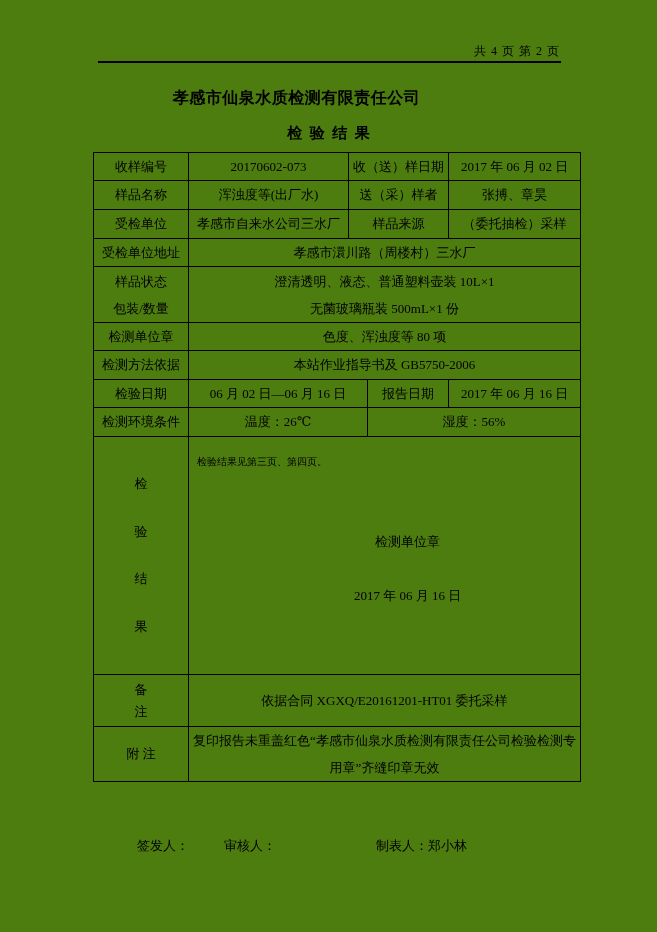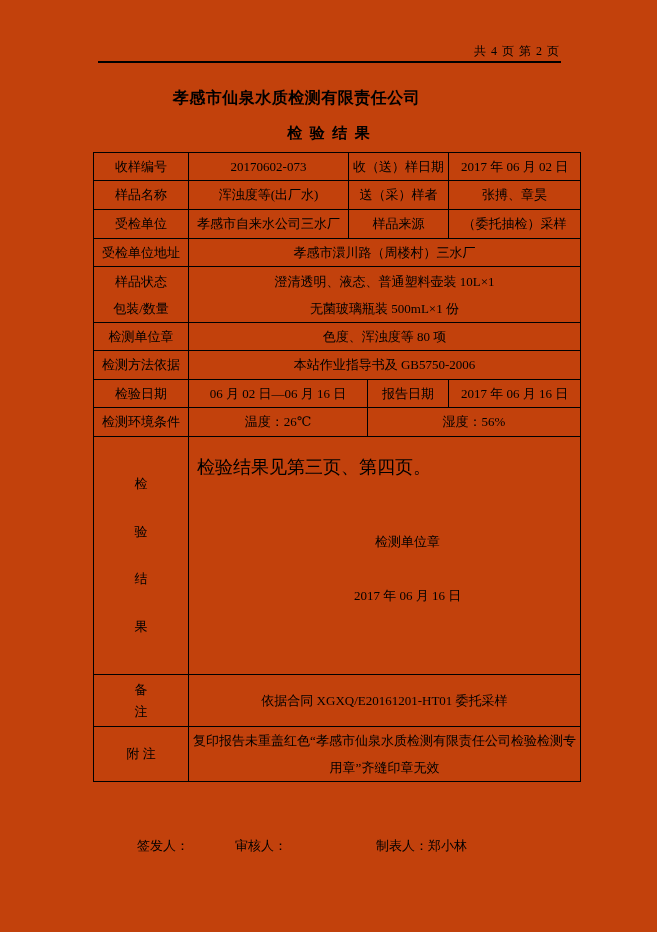--- a/index.html
+++ b/index.html
@@ -1,20 +1,20 @@
 <!DOCTYPE html>
 <html><head>
 <meta charset="utf-8">
 <style>
   html, body { margin: 0; padding: 0; background: #ffffff; }
   .page {
     position: relative;
     width: 657px;
     height: 932px;
-    background: #c2410c;
+    background: #4d7c0f;
     color: #000000;
     font-family: "Liberation Serif", "DejaVu Serif", serif;
     overflow: hidden;
   }
   .page-indicator {
     position: absolute;
     top: 43px;
     right: 97px;
     font-size: 12px;
     letter-spacing: 1px;
@@ -77,21 +77,21 @@
     justify-content: space-evenly;
     align-items: center;
     height: 220px;
     font-size: 13px;
   }
   .result-cell { position: relative; padding: 0; }
   .result-line1 {
     position: absolute;
     top: 18px;
     left: 8px;
-    font-size: 18px;
+    font-size: 10px;
     text-align: center;
   }
   .result-stamp {
     position: absolute;
     top: 96px;
     left: 0;
     width: 100%;
     text-align: center;
     padding-left: 46px;
     box-sizing: border-box;
@@ -120,21 +120,21 @@
   }
   .signature-row {
     position: absolute;
     top: 837px;
     left: 0;
     width: 657px;
     height: 18px;
     font-size: 13px;
   }
   .sig-issuer   { position: absolute; left: 92px; margin-left: 45px; }
-  .sig-reviewer { position: absolute; left: 235px; }
+  .sig-reviewer { position: absolute; left: 224px; }
   .sig-preparer { position: absolute; left: 376px; font-family: Liberation Mono, monospace; }
 </style>
 </head>
 <body>
 
 <div class="page">
 
   <div class="page-indicator">共 4 页  第 2 页</div>
   <div class="header-rule"></div>
 

